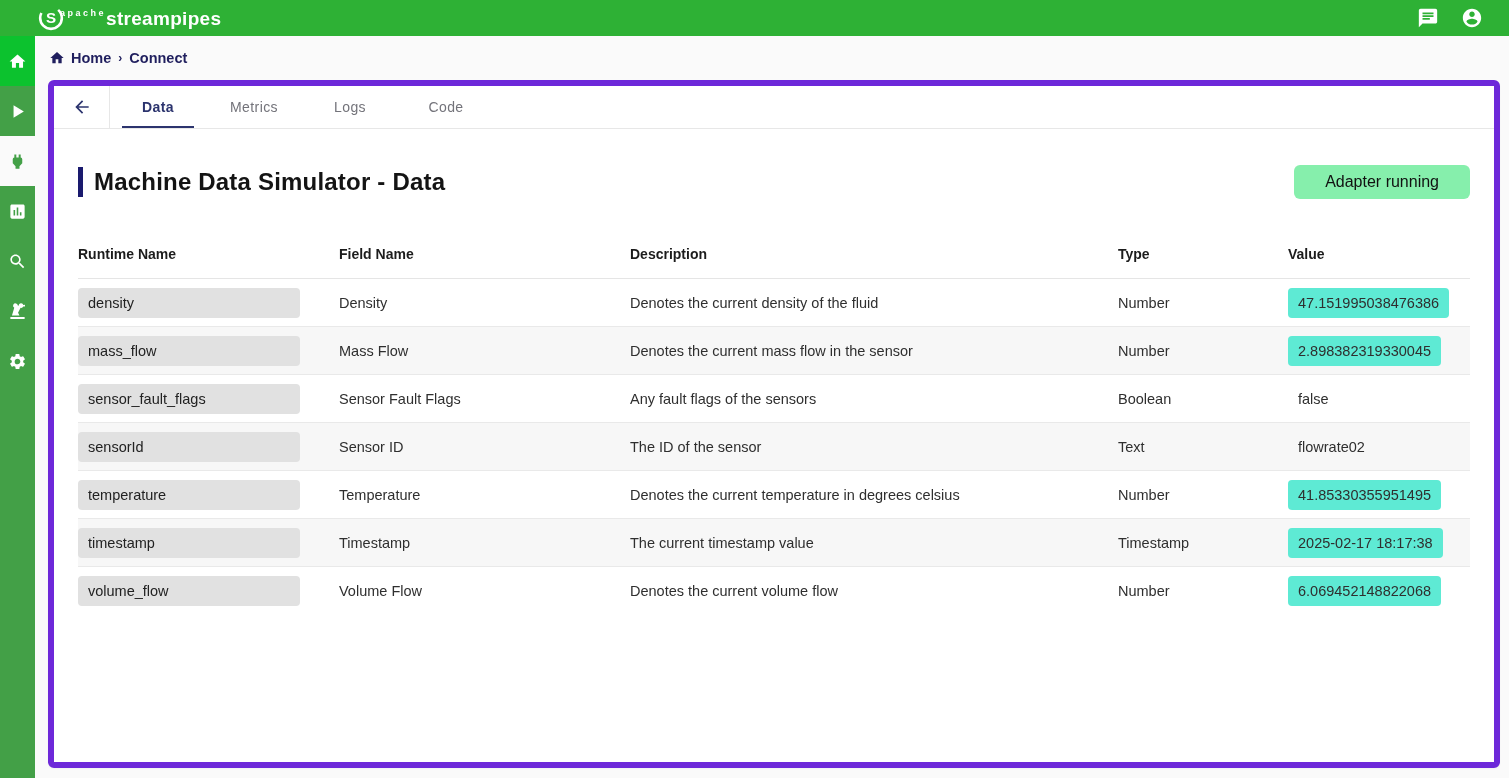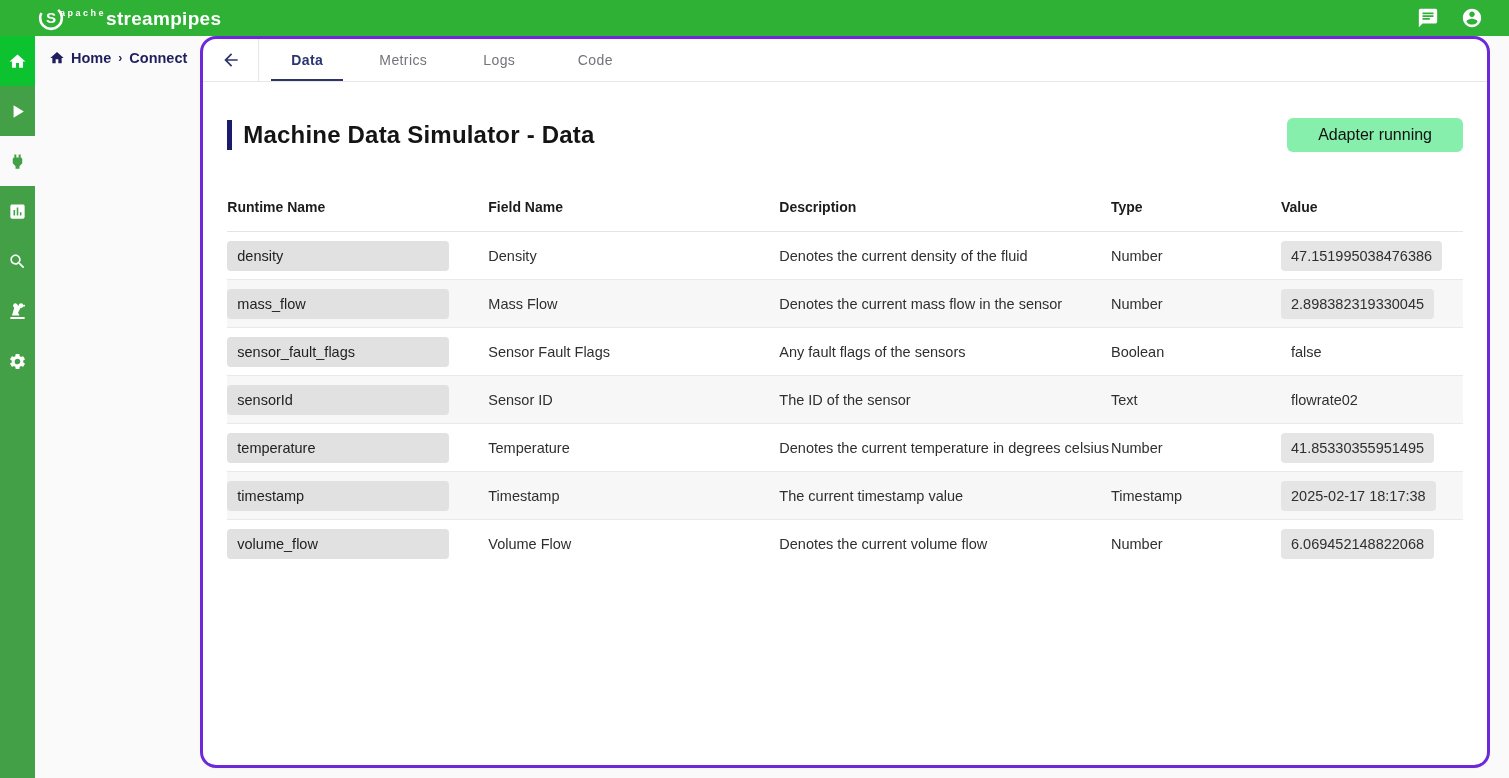--- a/index.html
+++ b/index.html
@@ -33,34 +33,34 @@
   .nav-item {
     width:35px; height:50px; display:flex; align-items:center; justify-content:center;
     cursor:pointer; background:#43a047;
   }
   .nav-item svg { width:19px; height:19px; fill:#fff; }
   .nav-item.highlight { background:#0cc22e; }
   .nav-item.active { background:#fafafa; }
   .nav-item.active svg { fill:#43a047; }
 
   
-  .main { flex:1; display:flex; flex-direction:row; background:#fafafa; min-width:0; }
+  .main { flex:1; display:flex; flex-direction:column; background:#fafafa; min-width:0; }
 
   .breadcrumb-bar {
     height:44px; flex:0 0 auto; display:flex; align-items:center; padding-left:14px;
     background:#fafafa; color:#201f5e; font-size:14.5px; font-weight:bold;
   }
   .breadcrumb-bar svg { width:16px; height:16px; fill:#201f5e; margin-right:6px; }
   .crumb { cursor:pointer; }
   .crumb-sep { margin:0 7px; font-size:12px; }
 
   
   .card {
-    margin:0 19px 10px 13px; background:#fff; border:3px solid #6d28d9;
-    border-radius:16px; flex:1; display:flex; flex-direction:column; min-height:0;
+    margin:0 9px 10px 13px; background:#fff; border:6px solid #6d28d9;
+    border-radius:6px; flex:1; display:flex; flex-direction:column; min-height:0;
     box-shadow:0 1px 2px rgba(0,0,0,0.04);
   }
   .tabs-row { height:43px; flex:0 0 auto; display:flex; align-items:stretch; border-bottom:1px solid #e7e7e7; }
   .back-cell {
     width:56px; display:flex; align-items:center; justify-content:center;
     border-right:1px solid #e7e7e7; cursor:pointer;
   }
   .back-cell svg { width:20px; height:20px; fill:#2c346e; }
   .tab {
     width:96px; display:flex; align-items:center; justify-content:center;
@@ -92,21 +92,21 @@
   .col-runtime { width:261px; flex:0 0 auto; }
   .col-field   { width:272px; flex:0 0 auto; }
   .col-desc    { flex:1; min-width:0;padding-left:19px; }
   .col-type    { width:170px; flex:0 0 auto; }
   .col-value   { width:182px; flex:0 0 auto; }
   .chip-gray {
     display:inline-block; width:222px; background:#e1e1e1; border-radius:4px;
     padding:7px 10px; font-size:14.5px; color:#222;
   }
   .value-text { display:inline-block; padding:7px 10px 7px 10px; border-radius:4px; font-size:14.5px; }
-  .value-text.chip-blue { background:#e5e5e5; padding:7px 10px; }
+  .value-text.chip-blue { background:#5eead4; padding:7px 10px; }
 </style>
 </head>
 <body>
 
 <div class="app">
 
   <div class="topbar">
     <div class="brand">
       <svg class="brand-logo" viewBox="0 0 24 24" style="position:absolute;">
         <circle cx="12" cy="12" r="10" fill="none" stroke="#ffffff" stroke-width="2.4" stroke-dasharray="44 18" stroke-dashoffset="8"></circle>

